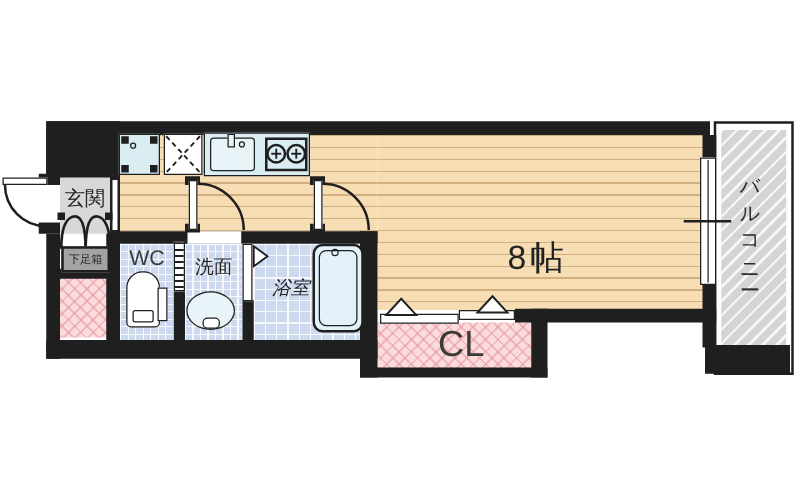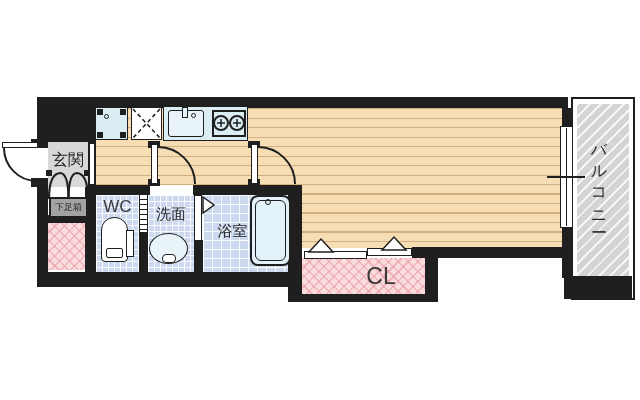--- a/index.html
+++ b/index.html
@@ -127,17 +127,18 @@
     <polygon points="203,197 214,205 203,213" fill="#fff" stroke="#1f1f1f" stroke-width="1.5"></polygon>
     <polygon points="309,252 321,239 333,252" fill="#fff" stroke="#1f1f1f" stroke-width="1.5"></polygon>
     <polygon points="382,250 394,237 406,250" fill="#fff" stroke="#1f1f1f" stroke-width="1.5"></polygon>
     <line x1="547" y1="177" x2="585" y2="177" stroke="#1f1f1f" stroke-width="2"></line>
     <line x1="566.5" y1="128" x2="566.5" y2="226" stroke="#1f1f1f" stroke-width="1"></line>
   </svg>
 
   <div class="abs lbl" style="left:48px;top:150px;width:40px;height:20px;font-size:16px;">玄関</div>
   <div class="abs lbl" style="left:96px;top:196px;width:43px;height:20px;font-size:17px;color:#3a3a3a;">WC</div>
   <div class="abs lbl" style="left:148px;top:204px;width:46px;height:18px;font-size:15px;">洗面</div>
-  <div class="abs lbl" style="left:205px;top:221px;width:55px;height:18px;font-size:15px;">浴室</div>
-  <div class="abs lbl" style="left:302px;top:258px;width:134px;height:37px;font-size:23px;color:#3a3a3a;margin-left:12px;">CL</div>
+  <div class="abs lbl" style="left:205px;top:221px;width:55px;height:18px;font-size:15px;font-style:italic;">浴室</div>
+  <div class="abs lbl" style="left:335px;top:190px;width:190px;height:32px;font-size:27px;letter-spacing:3px;">8帖</div>
+  <div class="abs lbl" style="left:302px;top:258px;width:134px;height:37px;font-size:29px;color:#3a3a3a;">CL</div>
   <div class="abs" style="left:588px;top:131px;height:150px;writing-mode:vertical-rl;font-size:16px;letter-spacing:5px;color:#2a2a2a;">バルコニー</div>
 
 </div>
 
 </body></html>

